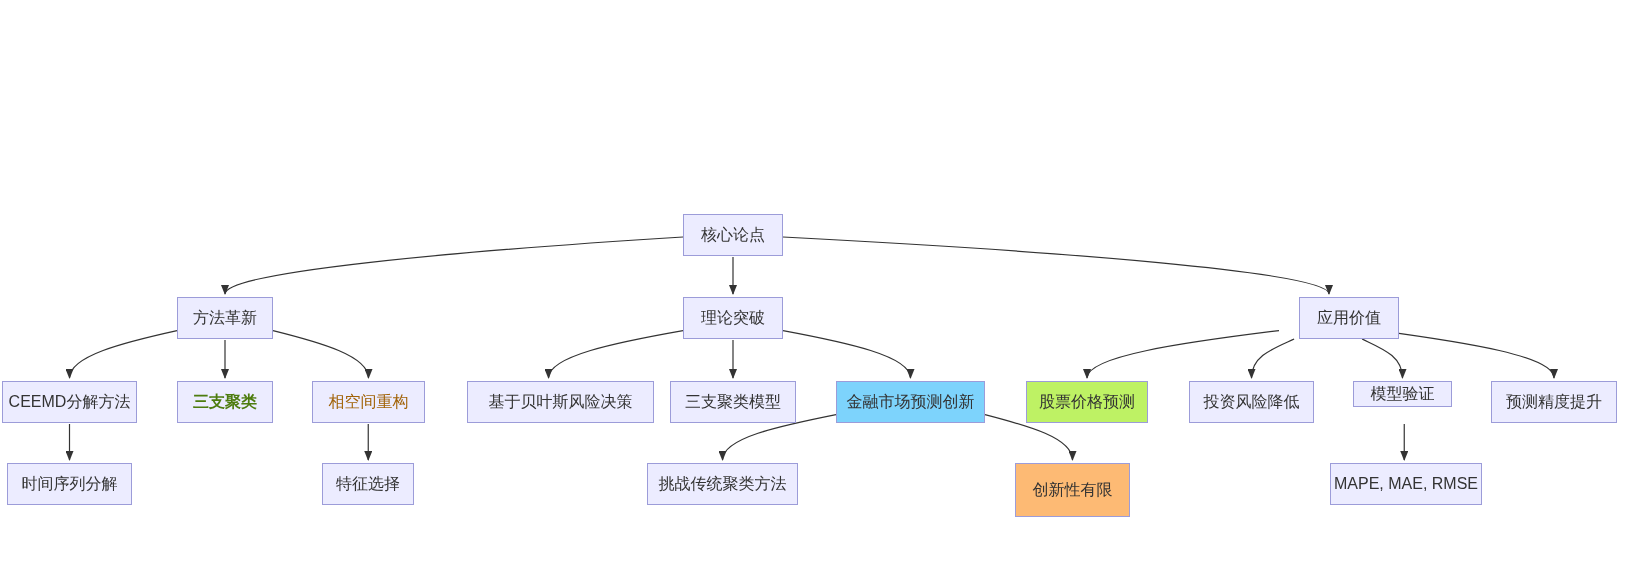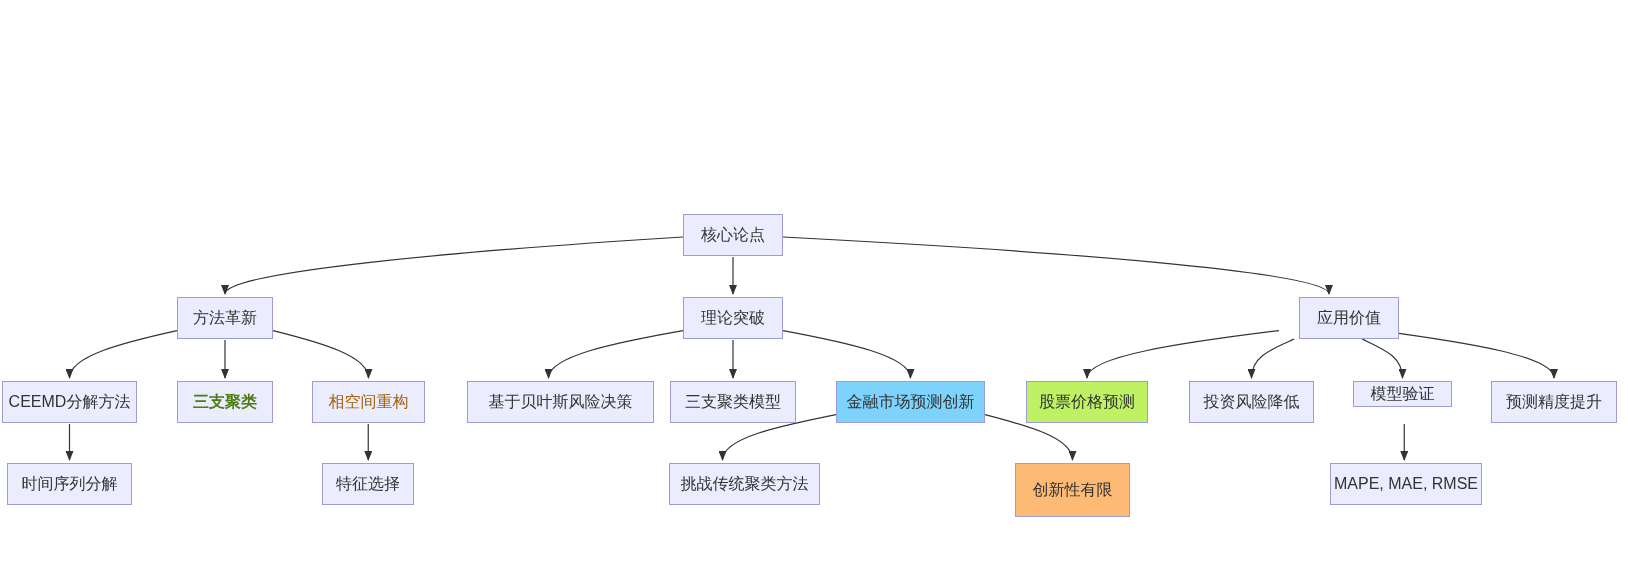--- a/index.html
+++ b/index.html
@@ -108,21 +108,21 @@
       </div>
       <div class="node" style="left: 1491px; top: 381px; width: 126px; height: 42px; background: rgb(236, 236, 255); border: 1px solid rgb(156, 156, 217); color: rgb(51, 51, 51); font-size: 16px;">
         <span>预测精度提升</span>
       </div>
       <div class="node" style="left: 7px; top: 463px; width: 125px; height: 42px; background: rgb(236, 236, 255); border: 1px solid rgb(156, 156, 217); color: rgb(51, 51, 51); font-size: 16px;">
         <span>时间序列分解</span>
       </div>
       <div class="node" style="left: 322px; top: 463px; width: 92px; height: 42px; background: rgb(236, 236, 255); border: 1px solid rgb(156, 156, 217); color: rgb(51, 51, 51); font-size: 16px;">
         <span>特征选择</span>
       </div>
-      <div class="node" style="left: 647px; top: 463px; width: 151px; height: 42px; background: rgb(236, 236, 255); border: 1px solid rgb(156, 156, 217); color: rgb(51, 51, 51); font-size: 16px; margin-left: 22px;">
+      <div class="node" style="left: 647px; top: 463px; width: 151px; height: 42px; background: rgb(236, 236, 255); border: 1px solid rgb(156, 156, 217); color: rgb(51, 51, 51); font-size: 16px;">
         <span>挑战传统聚类方法</span>
       </div>
       <div class="node" style="left: 1015px; top: 463px; width: 115px; height: 54px; background: #fdba74; border: 1px solid rgb(156, 156, 217); color: rgb(51, 51, 51); font-size: 16px;">
         <span>创新性有限</span>
       </div>
       <div class="node" style="left: 1330px; top: 463px; width: 152px; height: 42px; background: rgb(236, 236, 255); border: 1px solid rgb(156, 156, 217); color: rgb(51, 51, 51); font-size: 16px;">
         <span>MAPE, MAE, RMSE</span>
       </div>
     </div>
 </div>

